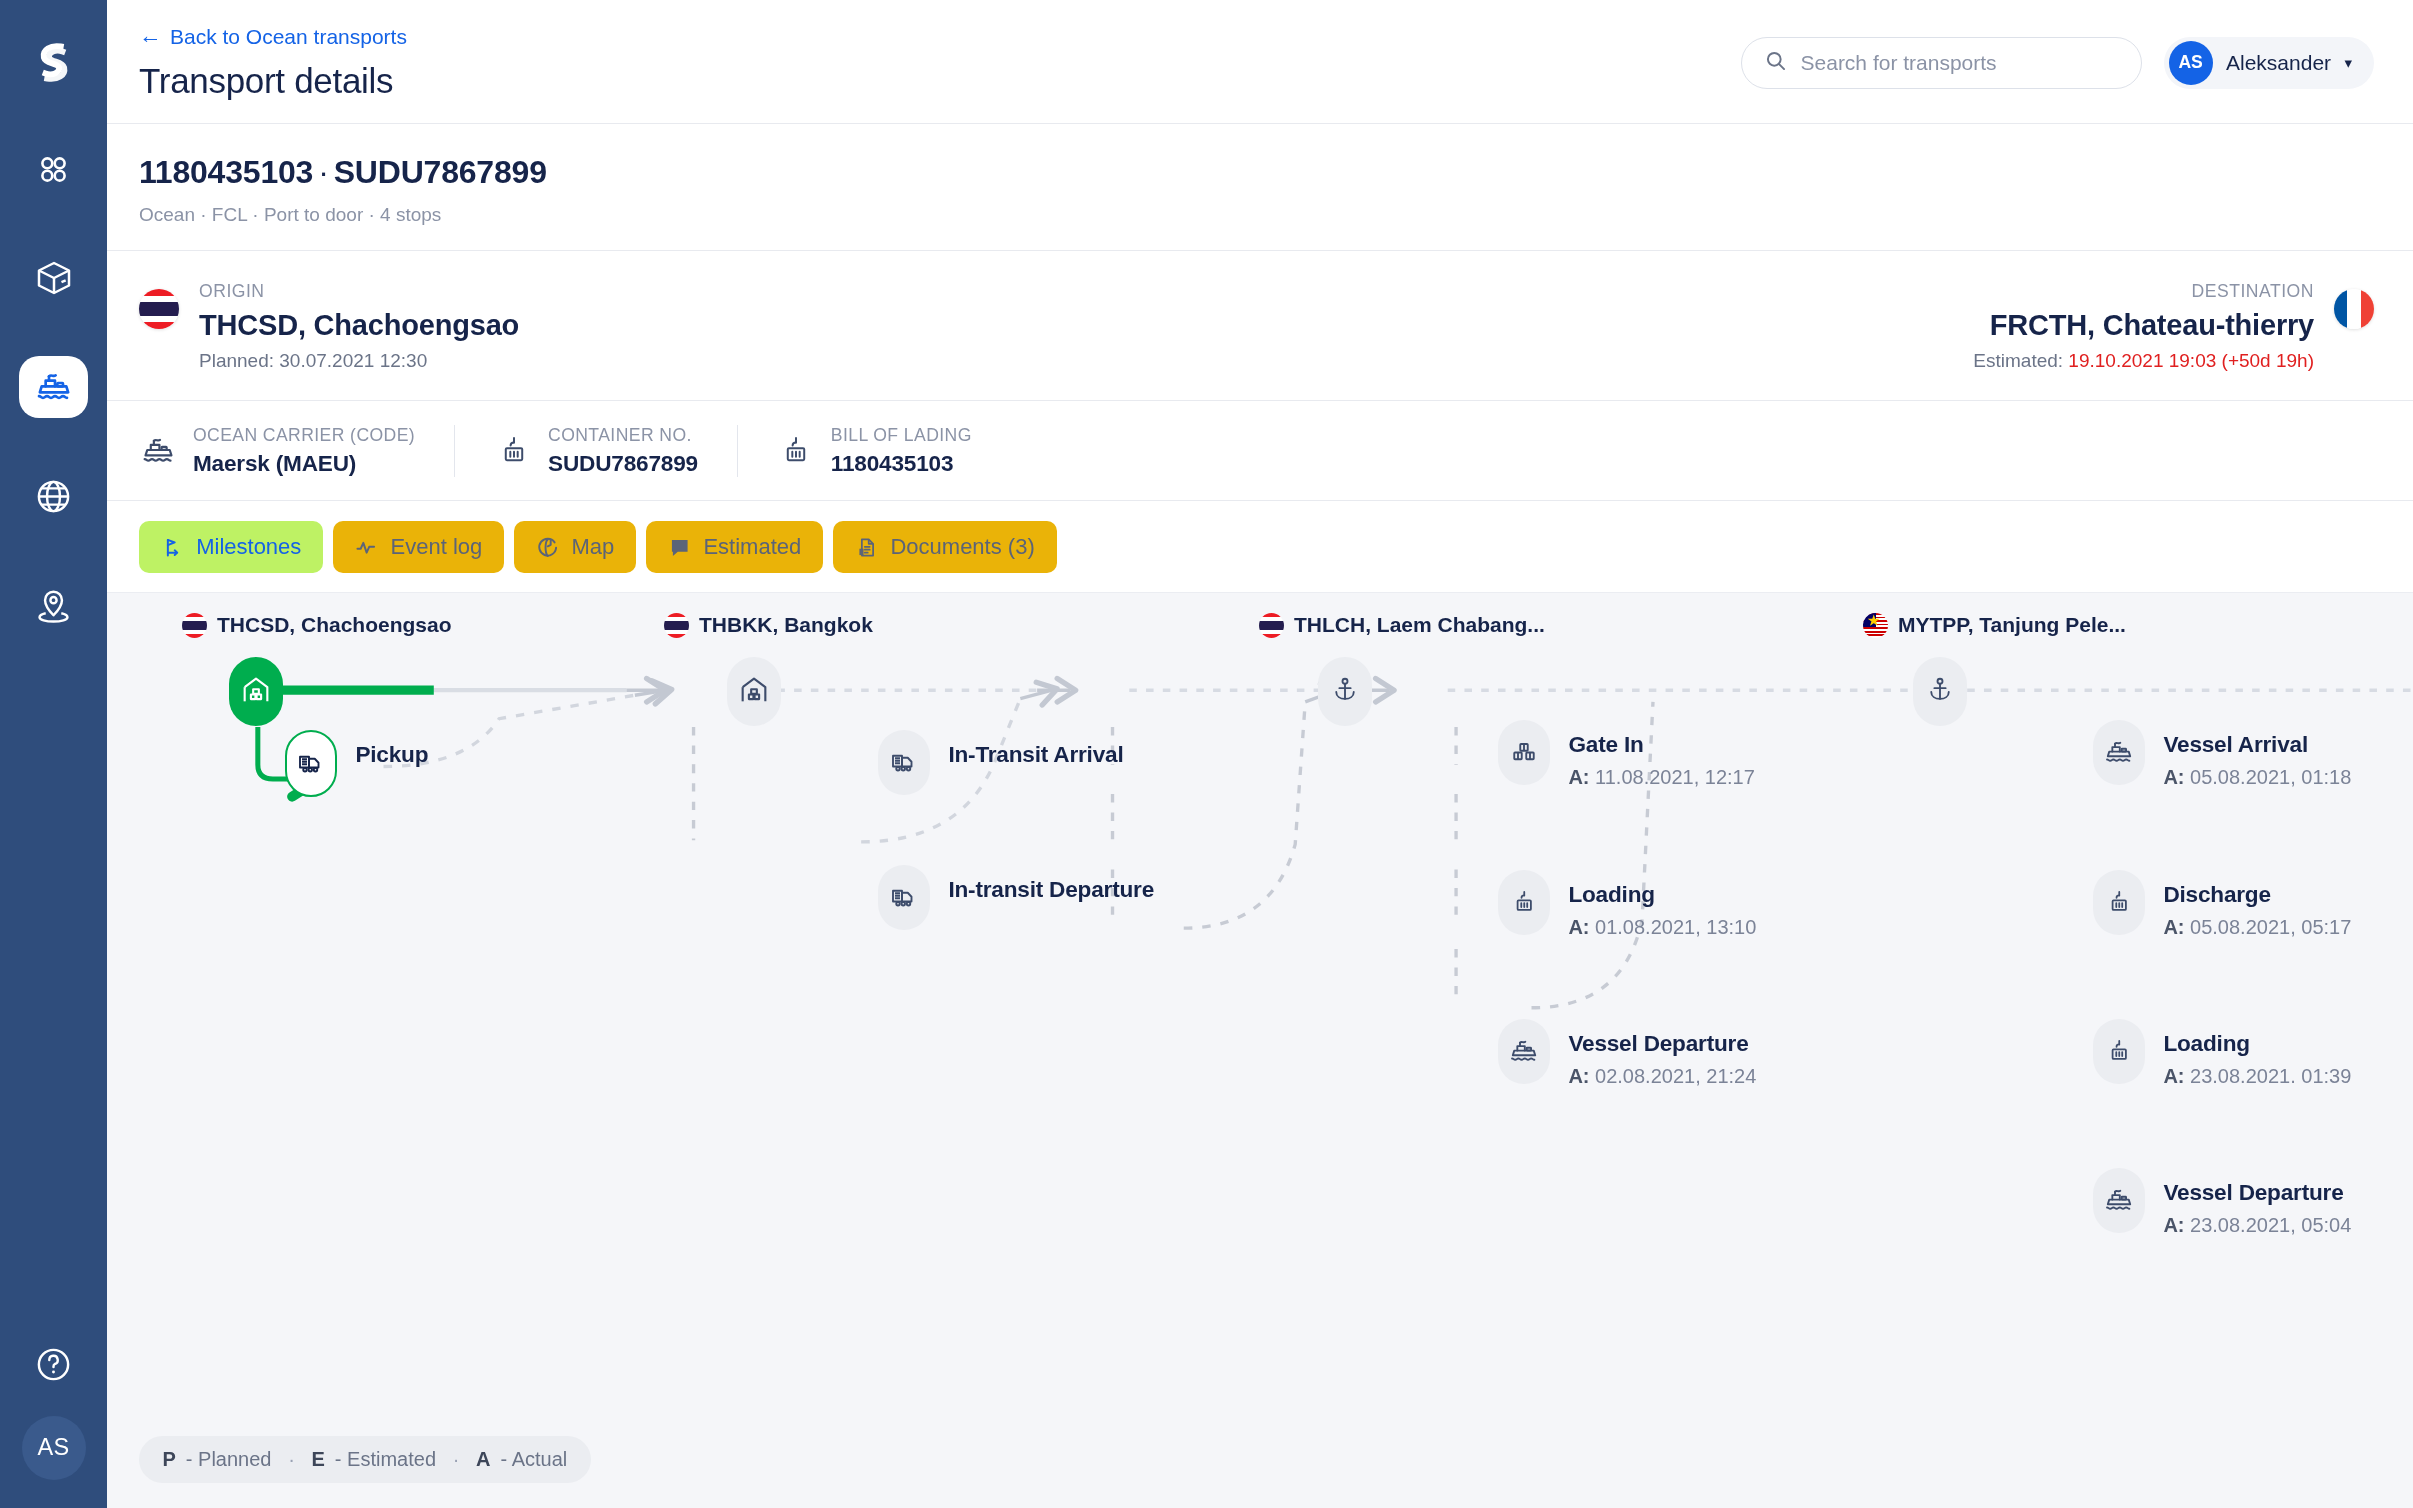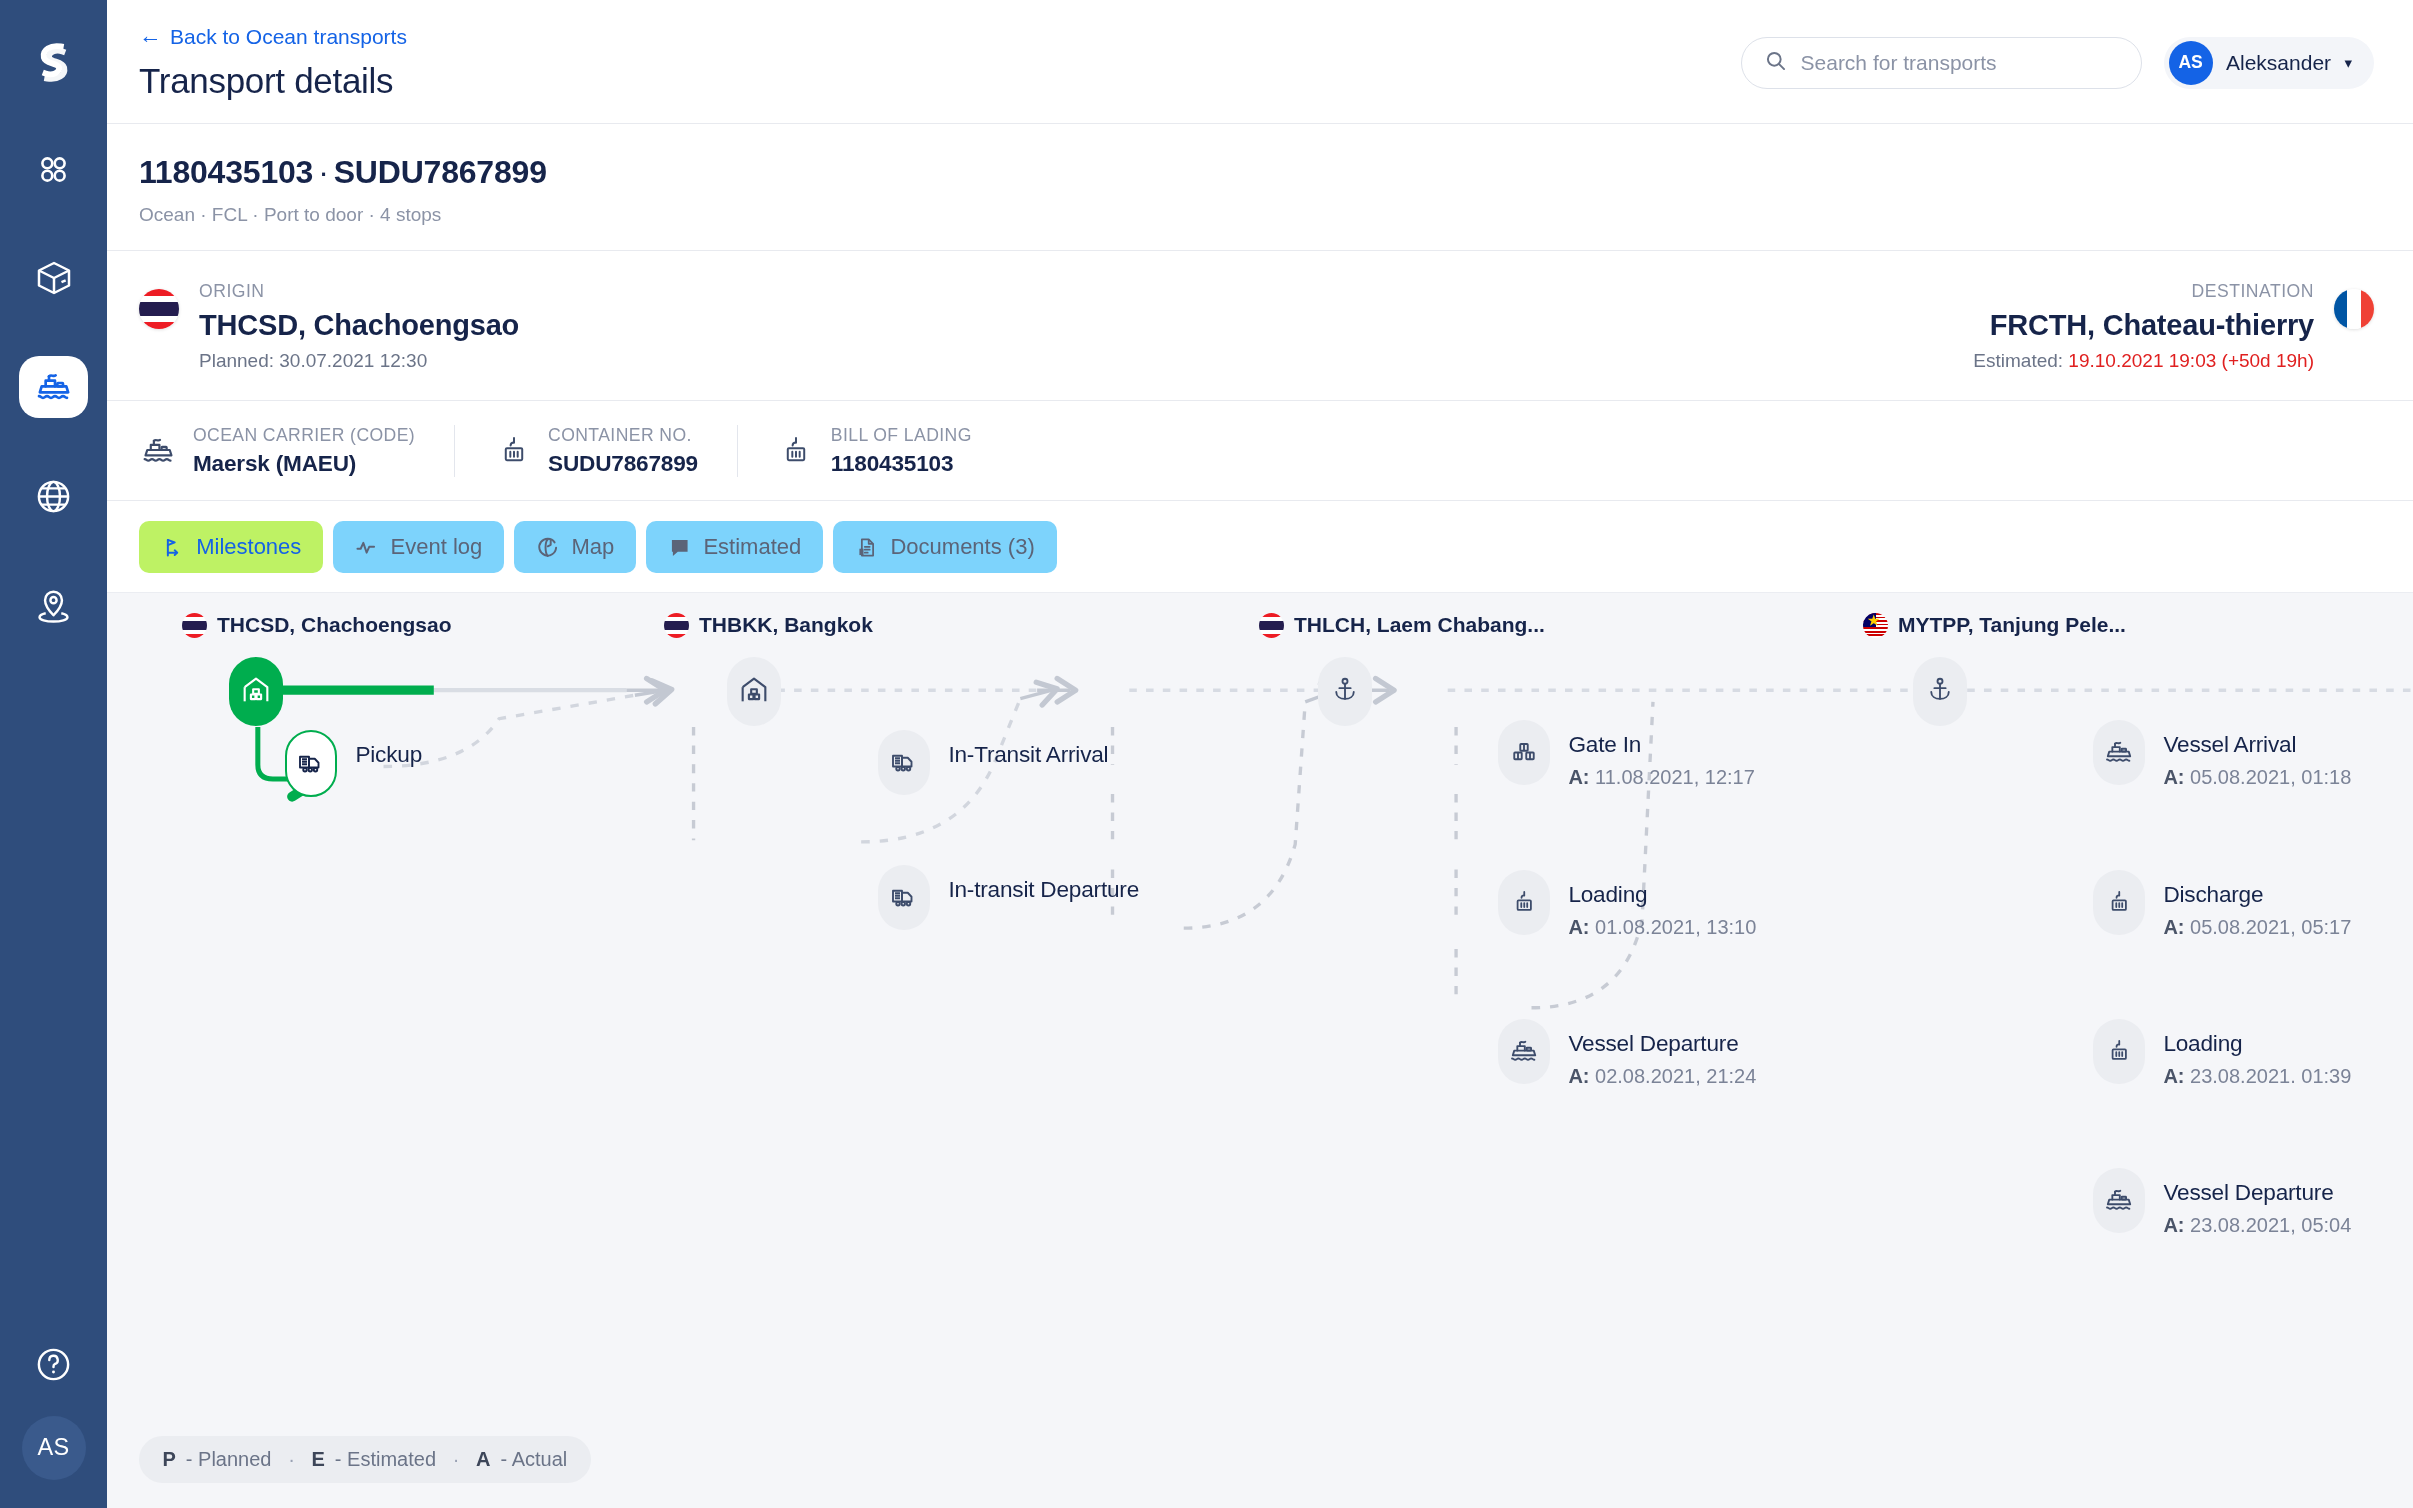--- a/index.html
+++ b/index.html
@@ -122,21 +122,21 @@
   }
   .carrier-item { display:flex; align-items:center; gap: 15px; padding-right: 39px; }
   .carrier-item + .carrier-item { padding-left: 39px; border-left: 0.8px solid #e3e6ed; }
   .carrier-ico { width: 39px; height: 39px; display:flex; align-items:center; justify-content:center; flex:0 0 39px;}
   .carrier-eyebrow { font-size: 17.6px; color:#8b93a6; letter-spacing:0.4px;}
   .carrier-val { font-size: 22.6px; color:#16244a; font-weight:700; margin-top: 5px; letter-spacing:-0.2px;}
 
   
   .tabs { display:flex; gap: 10px; padding: 20px 39px 18.4px 32px; }
   .tab {
-    height: 52px; border-radius: 10px; background:#7dd3fc; color:#5b6478;
+    height: 52px; border-radius: 10px; background:#eab308; color:#5b6478;
     display:flex; align-items:center; gap: 11.7px; padding: 0 22px; cursor:pointer;
     font-size: 22px;
   }
   .tab.active { background:#bef264; color:#1463e6; }
   .tab svg { display:block; }
 
   
   .timeline {
     flex: 1; position: relative; background:#f5f6f9; overflow: hidden;
     border-top: 0.8px solid #ebedf2;
@@ -155,21 +155,21 @@
   .node.gray { background:#ebedf1; }
   .node.green { background:#00ad4e; }
 
   .mstone { position:absolute; display:flex; align-items:flex-start; gap: 18.4px; cursor:pointer; }
   .mstone .m-ico {
     width: 52px; height: 65px; border-radius: 27px; background:#ebedf1;
     display:flex; align-items:center; justify-content:center; flex:0 0 52px;
   }
   .mstone .m-ico.ring { background:#ffffff; border: 2.5px solid #00ad4e; width:54px; height:67px;}
   .m-text { padding-top: 11.7px; }
-  .m-title { font-size: 22.6px; color:#16244a; font-weight:400; letter-spacing:-0.2px; white-space: nowrap;}
+  .m-title { font-size: 22.6px; color:#16244a; font-weight:700; letter-spacing:-0.2px; white-space: nowrap;}
   .m-time { font-size: 20px; color:#7b8397; margin-top: 8.4px; white-space: nowrap;}
   .m-time b { color:#4a5468; font-weight:700; }
 
   .legend {
     position:absolute; left: 32px; bottom: 25px;
     height: 47px; padding: 0 23.5px; border-radius: 25px; background:#ebedf1;
     display:flex; align-items:center; gap: 10px;
     font-size: 20px; color:#6b7488;
   }
   .legend b { color:#3d4659; font-weight:700; }

